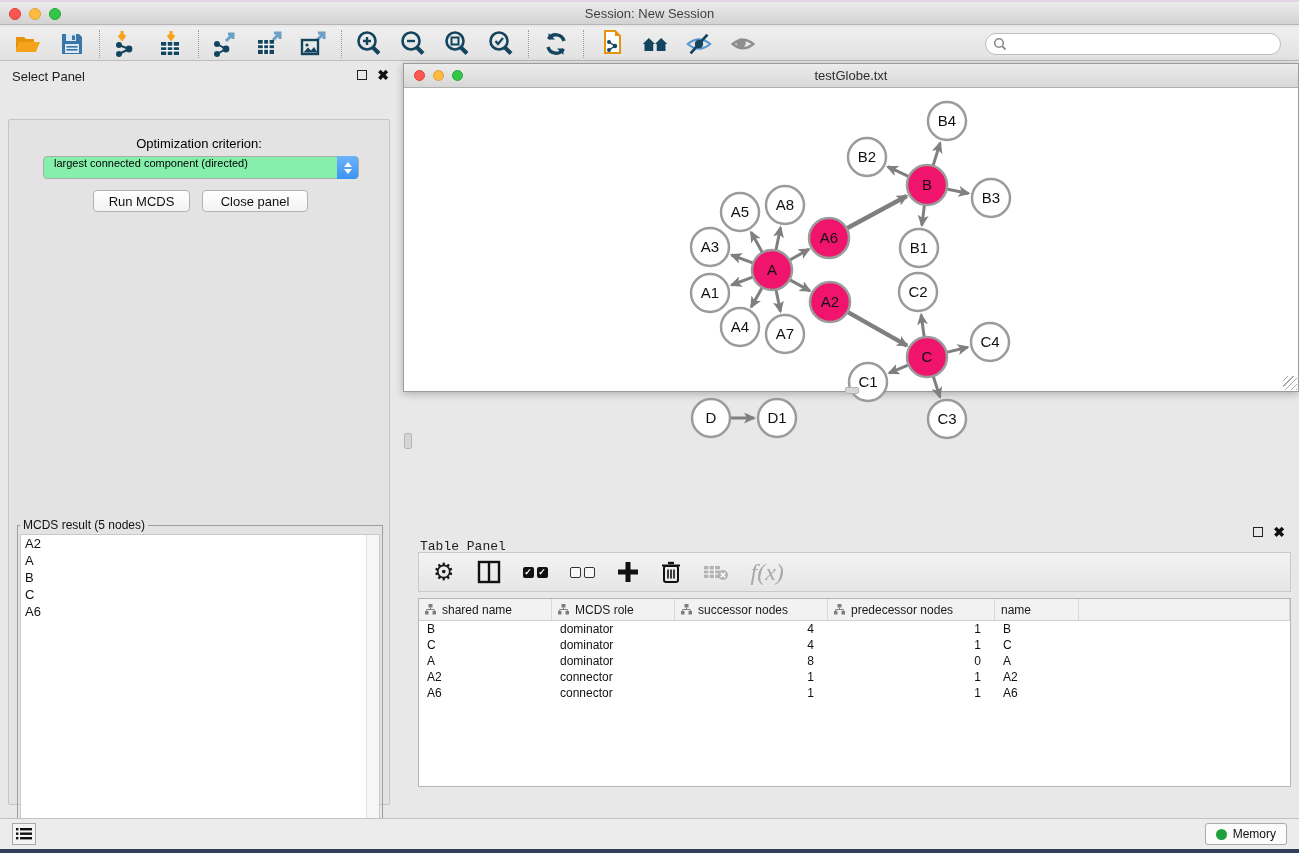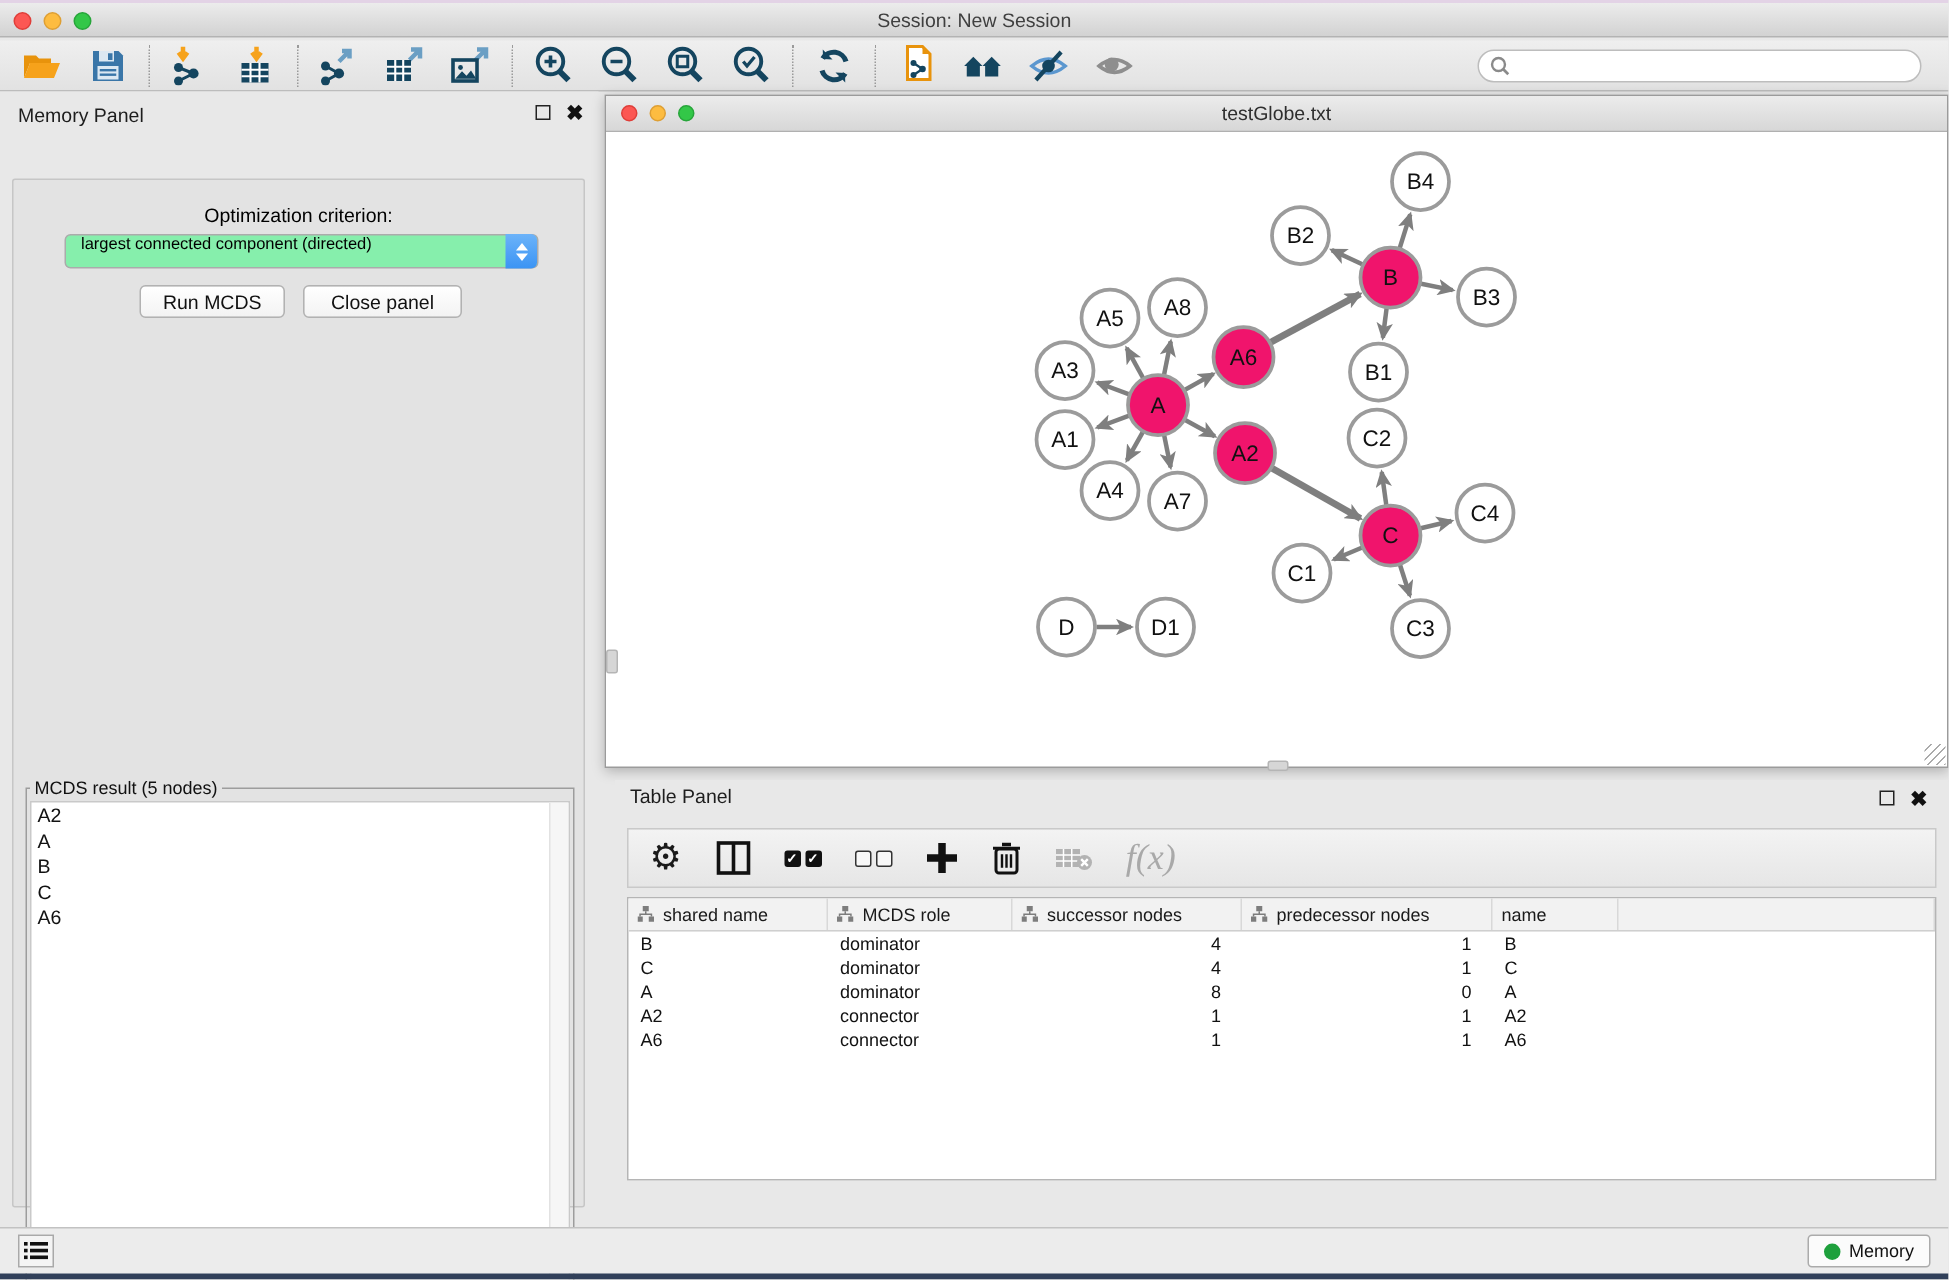--- a/index.html
+++ b/index.html
@@ -66,38 +66,38 @@
 
   fieldset.result-box { position:absolute; left:8px; top:398px; width:366px; height:339px;
     border:1px solid #9d9d9d; background:transparent; }
   fieldset.result-box legend { font-size:12px; color:#111; padding:0 3px; margin-left:2px; }
   .result-list { position:absolute; left:2px; top:2px; right:2px; bottom:2px; background:#fff;
     border:1px solid #c9c9c9; overflow:hidden; }
   .result-scroll { position:absolute; right:0; top:0; bottom:0; width:13px; background:#f6f6f6; border-left:1px solid #e2e2e2; }
   .result-item { font-size:13px; color:#111; padding:1px 0 1px 4px; line-height:15px; }
 
   
-  .netwin { position:absolute; left:403px; top:63px; width:896px; height:449px;
+  .netwin { position:absolute; left:403px; top:63px; width:896px; height:329px;
     background:#fff; border:1px solid #9b9b9b; box-shadow:0 2px 8px rgba(0,0,0,.25);text-decoration:underline; }
   .netwin-titlebar { position:absolute; left:0; top:0; right:0; height:24px;
     background:linear-gradient(#ececec,#d7d7d7); border-bottom:1px solid #b0b0b0; }
   .netwin-titlebar .title { position:absolute; width:100%; text-align:center; top:4px; font-size:13px; color:#2e2e2e; }
   .netwin .lights { left:10px; top:6px; }
   .netwin .light { width:11px; height:11px; }
   .net-canvas { position:absolute; left:1px; top:25px; }
   .edge-handle-left { position:absolute; left:0px; top:369px; width:8px; height:16px;
     background:#d6d6d6; border:1px solid #b5b5b5; border-radius:2px; }
   .edge-handle-bottom { position:absolute; left:441px; bottom:-3px; width:14px; height:7px;
     background:#d6d6d6; border:1px solid #b5b5b5; border-radius:2px; }
   .resize-grip { position:absolute; right:1px; bottom:1px; width:14px; height:14px;
     background:repeating-linear-gradient(135deg, transparent 0 3px, #aaa 3px 4px); }
 
   
   .tpanel { position:absolute; left:410px; top:520px; width:889px; height:298px; background:#e8e8e8; }
-  .tpanel .panel-head .ph-title { left:10px; top:3px; }
+  .tpanel .panel-head .ph-title { left:10px; top:19px;font-family:Liberation Mono, monospace; }
   .tpanel .win-btns { right:14px; top:7px; }
   .t-toolbar { position:absolute; left:8px; top:32px; width:873px; height:40px;
     background:linear-gradient(#f3f3f3,#e6e6e6); border:1px solid #c9c9c9;
     display:flex; align-items:center; gap:22px; padding:0 14px; }
   .t-ico { display:flex; align-items:center; justify-content:center; cursor:pointer; }
   .gear-glyph { font-size:24px; color:#1a1a1a; line-height:24px; }
   .fx-label { font-family:"Liberation Serif", serif; font-style:italic; font-size:24px; color:#a9a9a9; }
   .cb { width:11px; height:11px; display:inline-block; border-radius:2px; }
   .cb.on { background:#111; color:#fff; font-size:9px; font-weight:bold; text-align:center; line-height:11px; }
   .cb.off { border:1.5px solid #333; background:#f8f8f8; }
@@ -289,21 +289,21 @@
       <svg width="14" height="14" viewBox="0 0 14 14">
           <circle cx="6" cy="6" r="4.3" fill="none" stroke="#8a8a8a" stroke-width="1.6"></circle>
           <path d="M9.2 9.2 l3.3 3.3" stroke="#8a8a8a" stroke-width="1.8"></path>
         </svg>
     </span>
   </div>
 </div>
 
 <div class="cpanel">
   <div class="panel-head">
-    <span class="ph-title">Memory Panel</span>
+    <span class="ph-title">Select Panel</span>
     <span class="win-btns">
       <span class="float-ico"></span>
       <span class="close-ico">✖</span>
     </span>
   </div>
   <div class="cp-content">
     <div class="opt-label">Optimization criterion:</div>
     <div class="mc-select">
       <span>largest connected component (directed)</span>
       <span class="mc-stepper">

